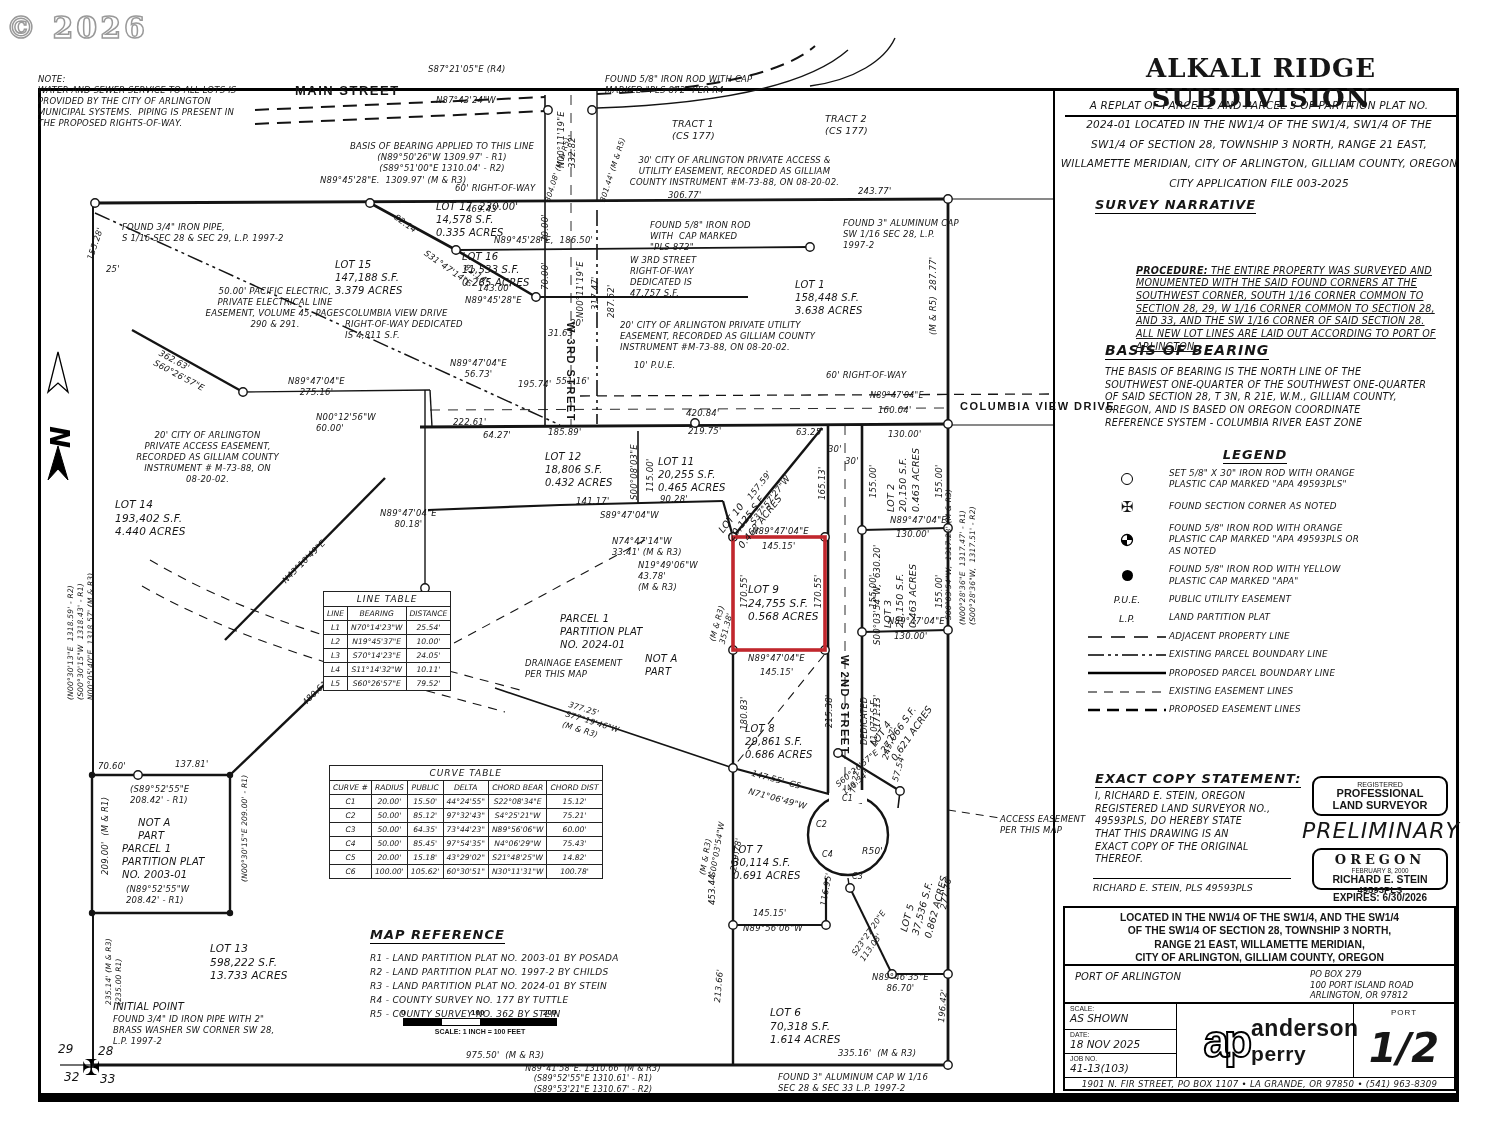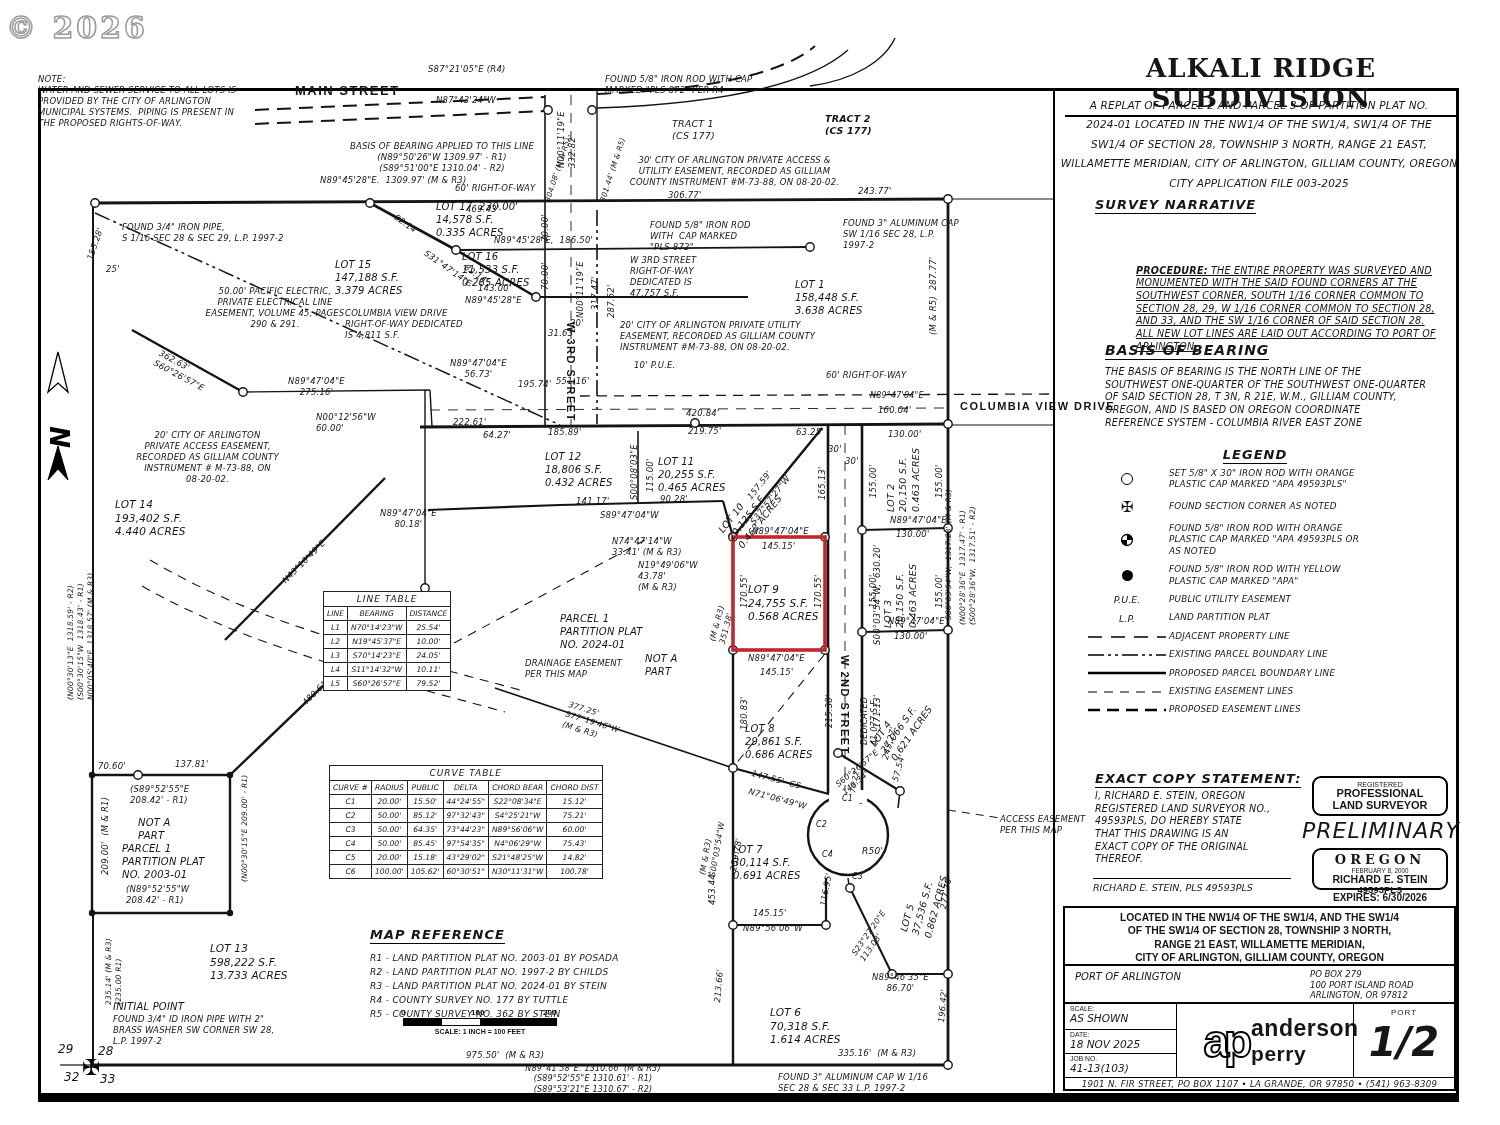--- a/index.html
+++ b/index.html
@@ -75,21 +75,21 @@
   .tb-col1 .lab{font:6.8px "Liberation Sans",sans-serif;display:block;}
   .tb-col1 .val{font:italic 10.5px "DejaVu Sans",sans-serif;display:block;margin-top:0px;}
   .tb-logo{position:absolute;left:112px;top:0;width:208px;height:100%;display:flex;align-items:center;justify-content:center;}
   .ap-glyph{font:bold 46px "Liberation Sans",sans-serif;letter-spacing:-5px;color:#fff;
             -webkit-text-stroke:2px #000;margin-right:4px;}
   .ap-words{line-height:.92;}
   .ap-words .w1{font:bold 23px "Liberation Sans",sans-serif;letter-spacing:.5px;}
   .ap-words .w2{font:bold 21px "Liberation Sans",sans-serif;letter-spacing:.5px;}
   .tb-sheet{position:absolute;right:0;top:0;width:101px;height:100%;border-left:1.6px solid #000;box-sizing:border-box;text-align:center;}
   .tb-sheet .sl{font:8px "Liberation Sans",sans-serif;display:block;margin-top:4px;letter-spacing:1px;}
-  .tb-sheet .sv{font:bold italic 40px "DejaVu Sans",sans-serif;display:block;margin-top:2px;}
+  .tb-sheet .sv{font:bold italic 40px "DejaVu Sans",sans-serif;display:block;margin-top:8px;}
   .tb-footer{height:11px;text-align:center;font:italic 8.6px "DejaVu Sans",sans-serif;padding-top:1px;letter-spacing:.3px;}
 </style>
 </head>
 <body>
 
 <div id="sheet">
   <div class="wm">© 2026</div>
   <div class="frame"></div>
   <div class="divider"></div>
 
@@ -227,21 +227,21 @@
 PROVIDED BY THE CITY OF ARLINGTON
 MUNICIPAL SYSTEMS.  PIPING IS PRESENT IN
 THE PROPOSED RIGHTS-OF-WAY.</div>
       <div class="ann b" style="left: 295px; top: 83px; font-size: 13px;">MAIN STREET</div>
       <div class="ann" style="left: 428px; top: 64px;">S87°21'05"E (R4)</div>
       <div class="ann" style="left: 436px; top: 95px;">N87°43'24"W</div>
       <div class="ann" style="left: 605px; top: 74px;">FOUND 5/8" IRON ROD WITH CAP
 MARKED "PLS 872" PER R4</div>
       <div class="ann" style="left: 672px; top: 118px; font-size: 9.5px;">TRACT 1
 (CS 177)</div>
-      <div class="ann" style="left: 825px; top: 113px; font-size: 9.5px; font-weight: bold;">TRACT 2
+      <div class="ann" style="left: 825px; top: 113px; font-size: 9.5px;">TRACT 2
 (CS 177)</div>
       <div class="ann" style="left: 292px; top: 141px; text-align: center; width: 300px; white-space: pre-line;">BASIS OF BEARING APPLIED TO THIS LINE
 (N89°50'26"W 1309.97' - R1)
 (S89°51'00"E 1310.04'  - R2)</div>
       <div class="ann" style="left: 320px; top: 175px;">N89°45'28"E.  1309.97' (M &amp; R3)</div>
       <div class="ann" style="left: 612px; top: 155px; text-align: center; width: 245px; white-space: pre-line;">30' CITY OF ARLINGTON PRIVATE ACCESS &amp;
 UTILITY EASEMENT, RECORDED AS GILLIAM
 COUNTY INSTRUMENT #M-73-88, ON 08-20-02.</div>
       <div class="ann" style="left: 455px; top: 183px;">60' RIGHT-OF-WAY</div>
       <div class="ann" style="left: 668px; top: 190px;">306.77'</div>

